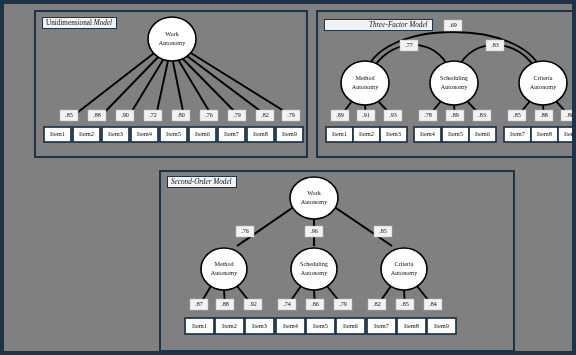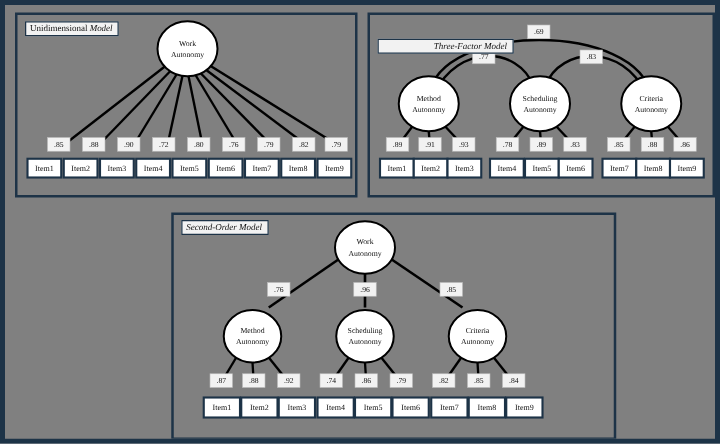--- a/index.html
+++ b/index.html
@@ -15,20 +15,21 @@
     border: 4px solid #1d3347;
     box-sizing: border-box;
     overflow: hidden;
     font-family: "Liberation Serif", serif;
   }
   .panel {
     position: absolute;
     border: 2px solid #1d3347;
     background: #808080;
     box-sizing: border-box;
+    margin-left: 22px;
   }
   .panel-title {
     position: absolute;
     background: #f2f2f2;
     border: 1px solid #1d3347;
     font-family: "Liberation Serif", serif;
     font-size: 7.2px;
     font-style: italic;
     color: #111111;
     padding: 1px 4px 1px 3px;
@@ -183,21 +184,21 @@
           </g>
         <g>
             <rect class="item-rect" x="240" y="115" width="27" height="15"></rect>
             <text class="item-label" x="253.5" y="123">Item9</text>
           </g>
       </g>
     </svg>
   </div>
 
   <div class="panel" style="left:290px; top:6px; width:278px; height:148px;">
-    <div class="panel-title" style="left:6px; top:19px;padding-left:44px;">
+    <div class="panel-title" style="left:6px; top:7px;padding-left:44px;">
       <span>Three-Factor Model</span>
     </div>
 
     <svg width="274" height="144" viewBox="0 0 274 144">
       <g>
         <path class="edge" d="M 47,65 C 55,5 215,5 225,65" stroke-width="1.9"></path>
         <path class="edge" d="M 52,62 C 70,24 118,24 131,57" stroke-width="1.9"></path>
         <path class="edge" d="M 140,57 C 153,24 203,24 220,62" stroke-width="1.9"></path>
       </g>
 

